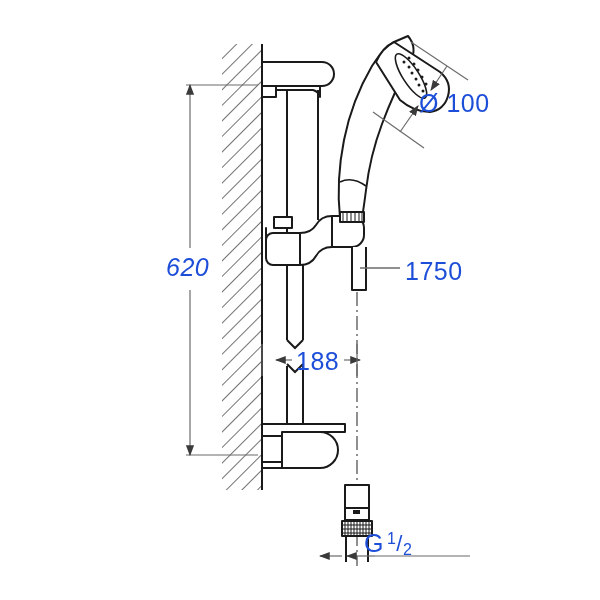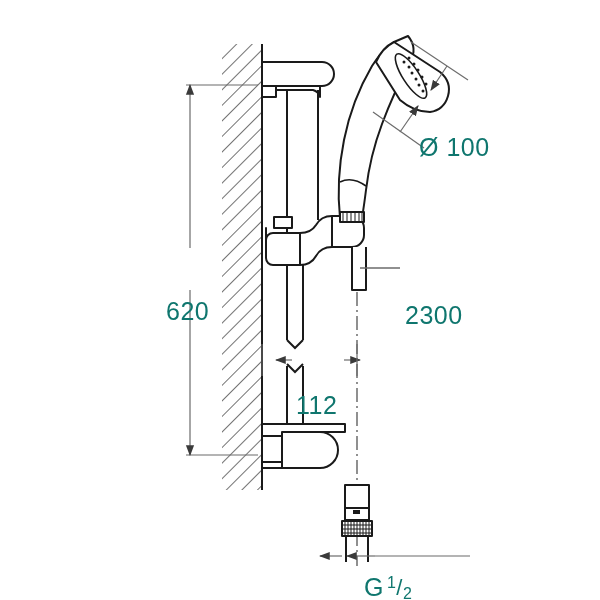--- a/index.html
+++ b/index.html
@@ -1,22 +1,22 @@
 <!DOCTYPE html>
 <html><head>
 <meta charset="utf-8">
 <style>
   html,body{margin:0;padding:0;background:#ffffff;}
   body{width:600px;height:600px;overflow:hidden;
        font-family:"Liberation Sans","DejaVu Sans",sans-serif;}
   #stage{position:relative;width:600px;height:600px;background:#ffffff;}
   #drawing{position:absolute;left:0;top:0;width:600px;height:600px;}
-  .lbl{position:absolute;color:#0f766e;font-family:"Liberation Sans","DejaVu Sans",sans-serif;
-       white-space:nowrap;user-select:none;margin-top:44px;}
-  #lbl-620{left:166px;top:253px;font-size:25px;letter-spacing:0.5px;}
+  .lbl{position:absolute;color:#1d4ed8;font-family:"Liberation Sans","DejaVu Sans",sans-serif;
+       white-space:nowrap;user-select:none;}
+  #lbl-620{left:166px;top:253px;font-size:25px;letter-spacing:0.5px;font-style:italic;}
   #lbl-112{left:296px;top:347px;font-size:25px;letter-spacing:0.5px;}
   #lbl-1750{left:405px;top:257px;font-size:25px;letter-spacing:0.5px;}
   #lbl-dia{left:419px;top:89px;font-size:25px;letter-spacing:0.5px;}
   #lbl-g{left:364px;top:529px;font-size:25px;letter-spacing:0.5px;}
   #lbl-g .frac{display:inline-block;position:relative;top:-1px;margin-left:3px;
                font-size:25px;line-height:1;}
   #lbl-g .num{position:relative;top:-7px;font-size:16px;}
   #lbl-g .sl{font-size:22px;}
   #lbl-g .den{position:relative;top:4px;font-size:16px;}
 </style>
@@ -169,23 +169,23 @@
 
     <g>
       <line x1="320" y1="556" x2="342" y2="556" stroke="#6b6b6b" stroke-width="1.2" marker-start="url(#arrHead)"></line>
       <line x1="347" y1="556" x2="375" y2="556" stroke="#6b6b6b" stroke-width="1.2" marker-start="url(#arrHead)"></line>
       <line x1="375" y1="556" x2="470" y2="556" stroke="#6b6b6b" stroke-width="1.2"></line>
     </g>
   </svg>
 
   <div class="lbl" id="lbl-620">620</div>
 
-  <div class="lbl" id="lbl-112">112</div>
+  <div class="lbl" id="lbl-112">188</div>
 
-  <div class="lbl" id="lbl-1750">2300</div>
+  <div class="lbl" id="lbl-1750">1750</div>
 
   <div class="lbl" id="lbl-dia">Ø 100</div>
 
   <div class="lbl" id="lbl-g">
     <span>G</span><span class="frac"><span class="num">1</span><span class="sl">/</span><span class="den">2</span></span>
   </div>
 
 </div>
 
 </body></html>

